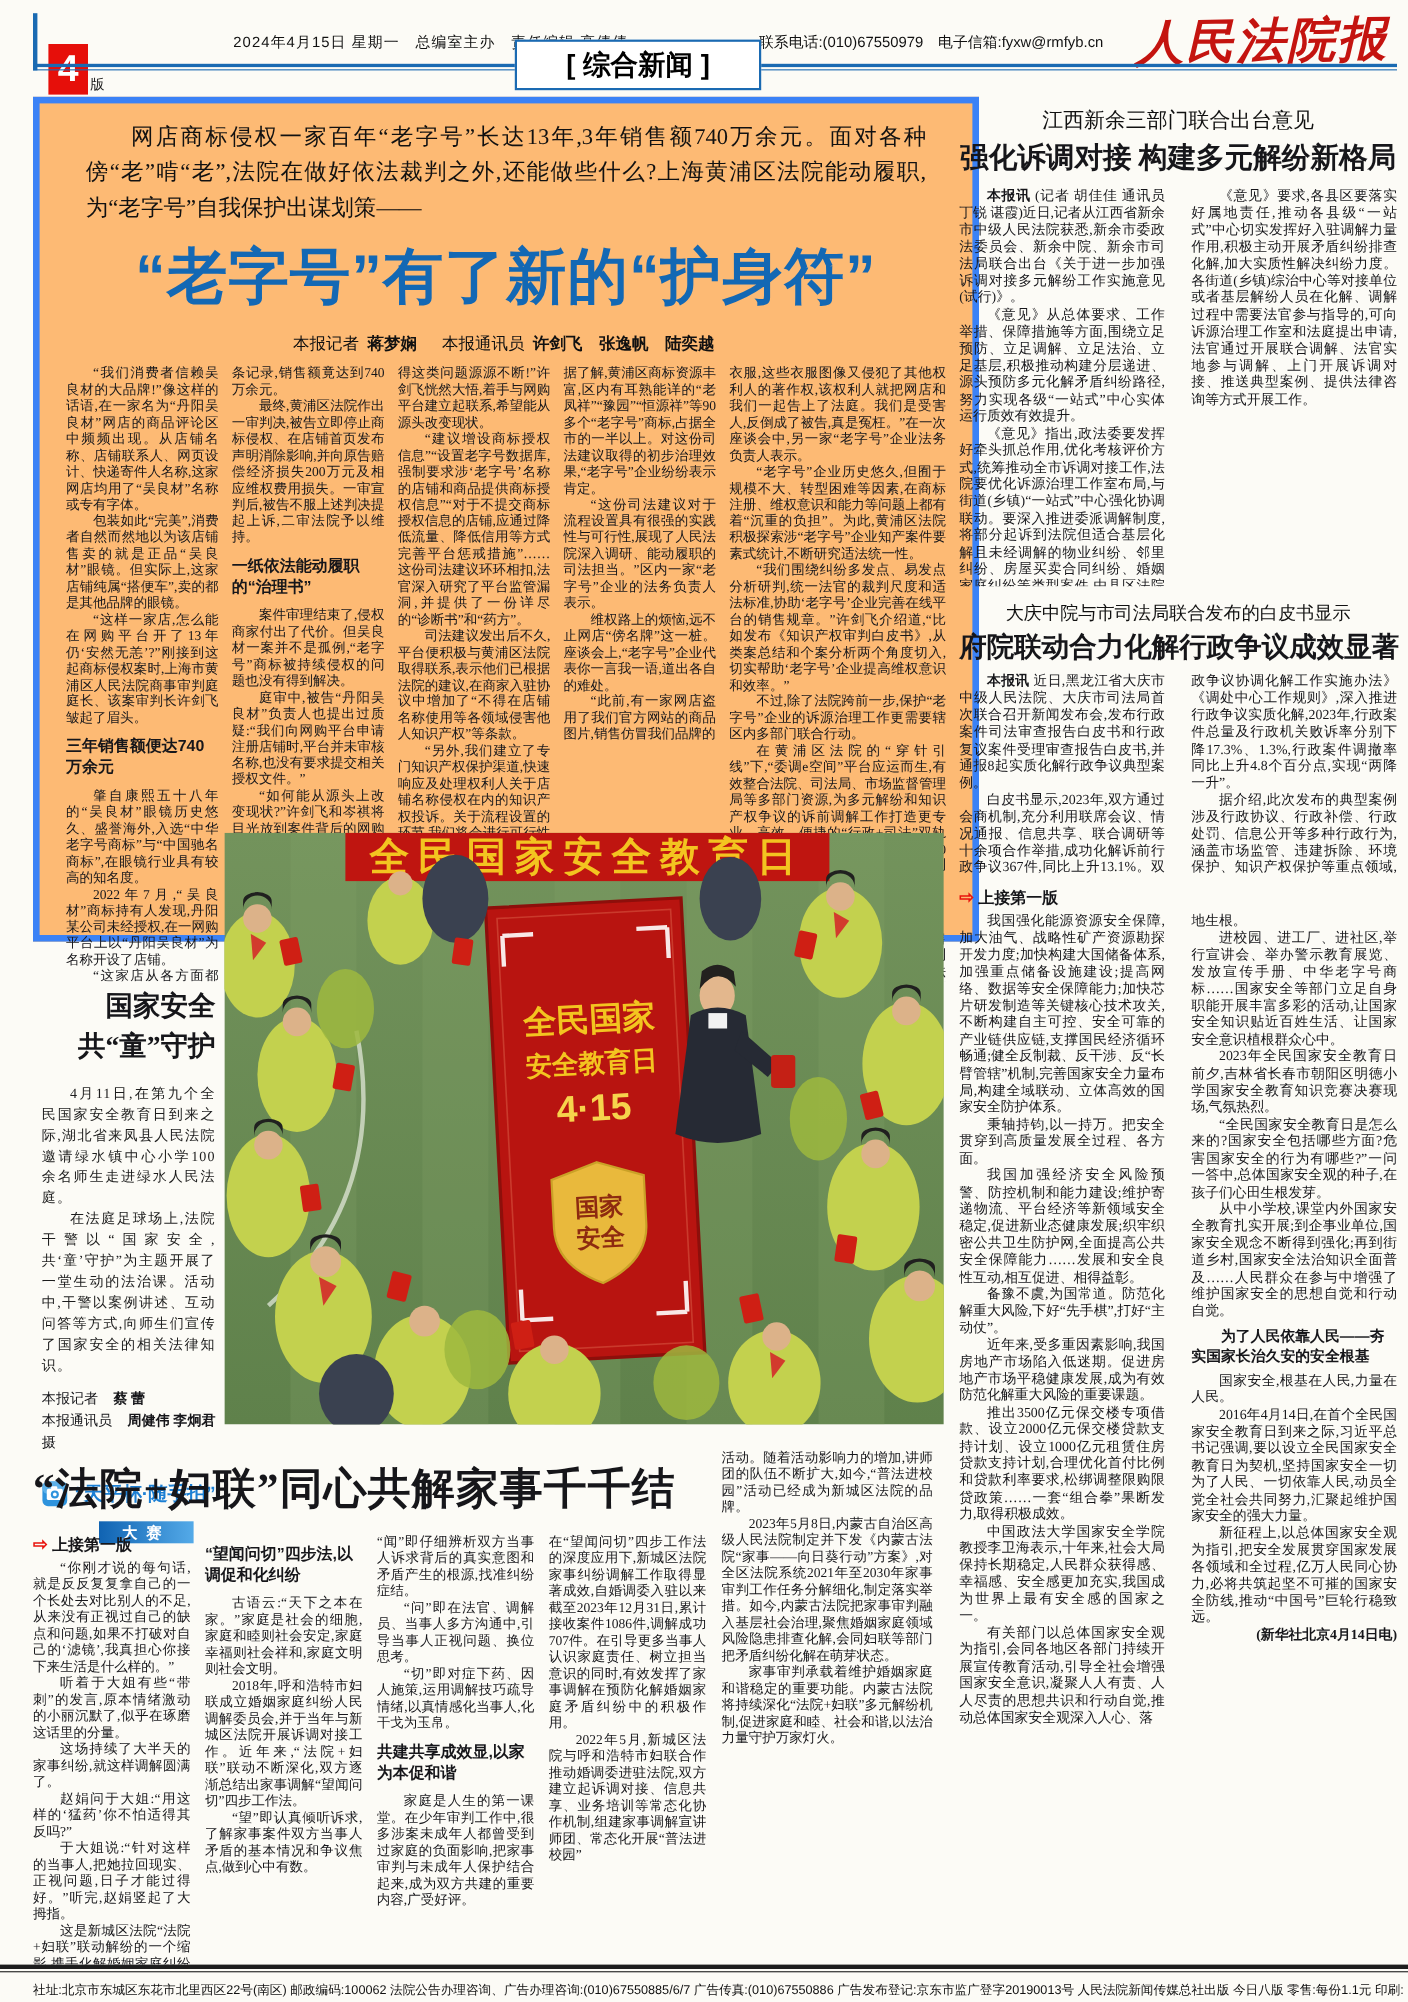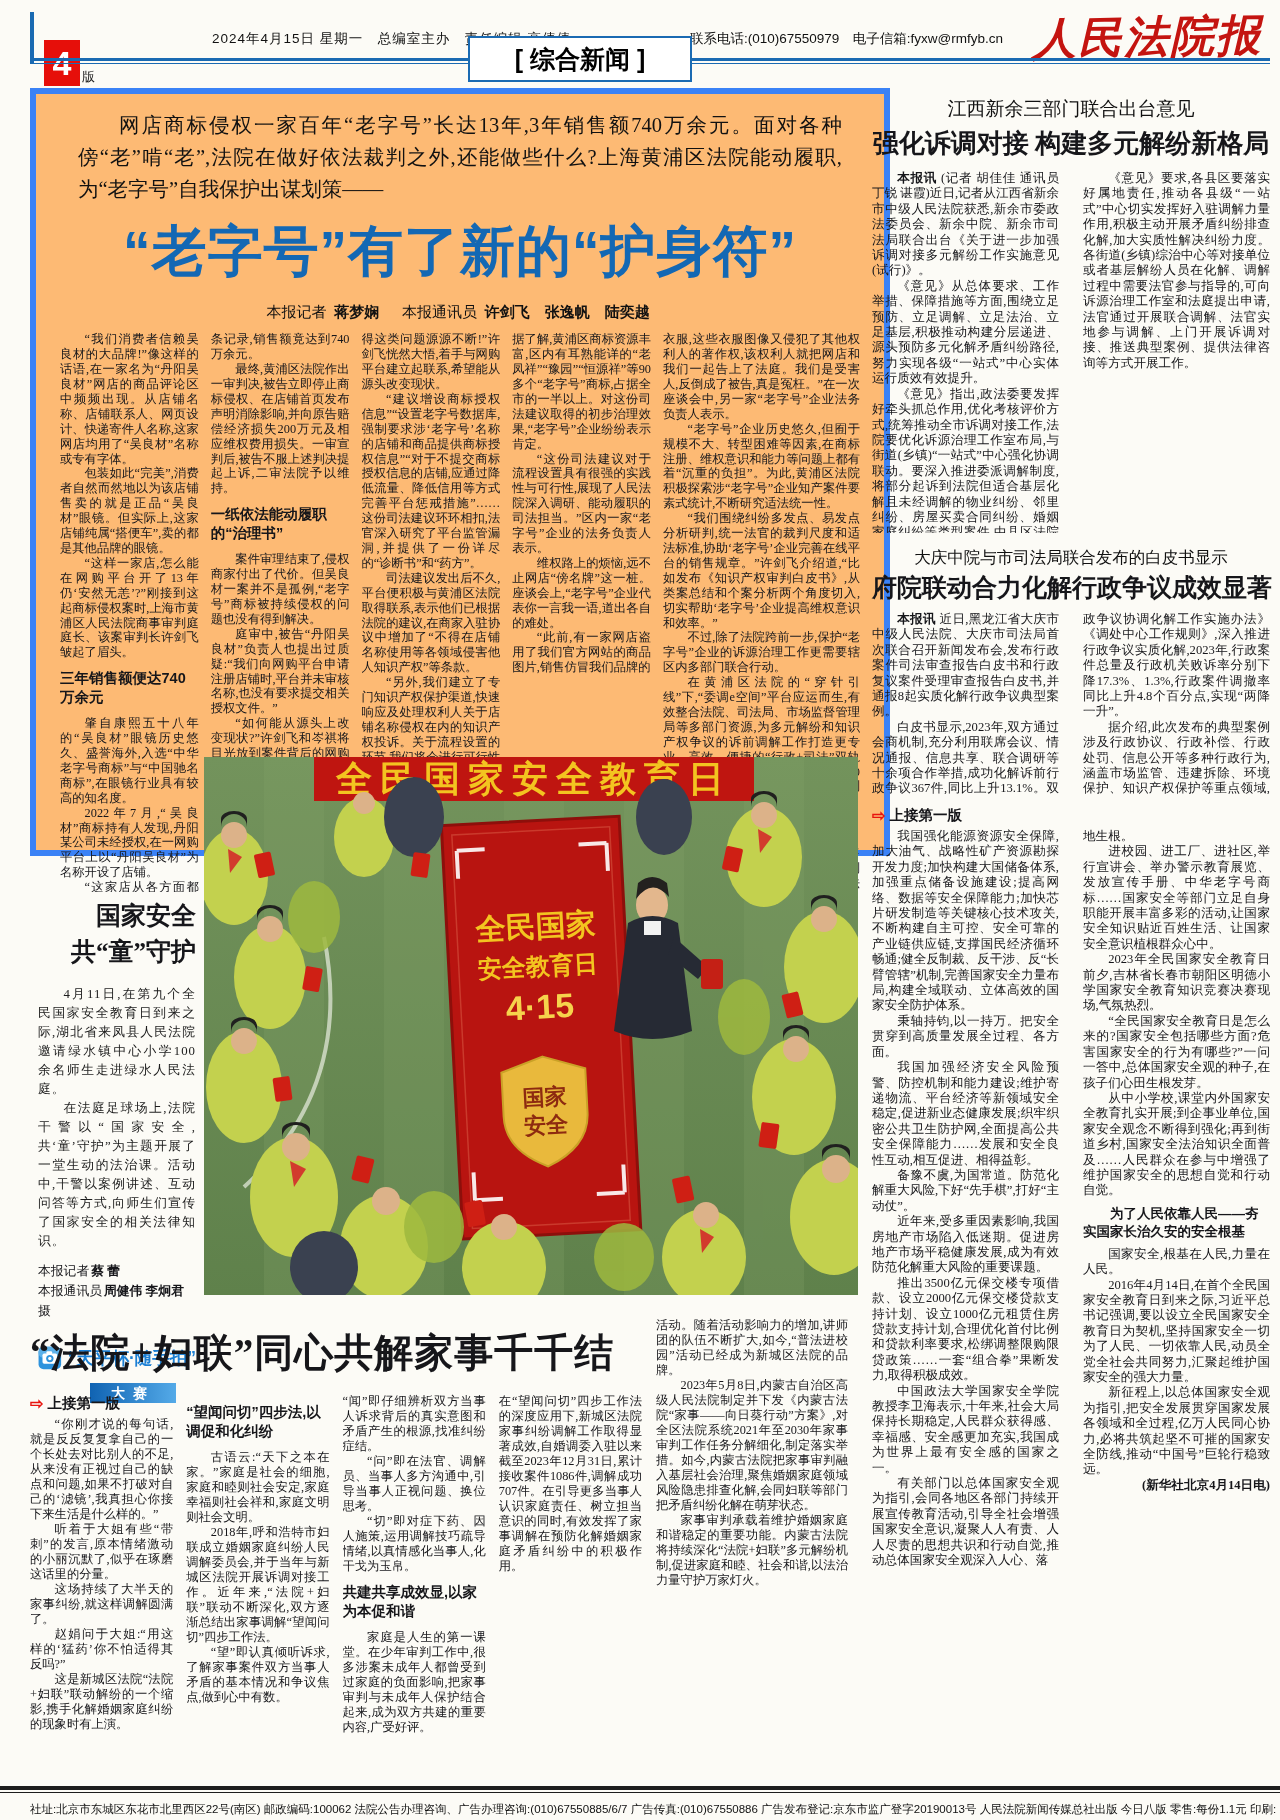--- a/index.html
+++ b/index.html
@@ -46,21 +46,21 @@
   .jump{display:flex;align-items:center;gap:4px;margin:12px 0 4px 0;}
   .jump .arr{color:#e8140e;font-size:16px;font-weight:bold;font-family:"Liberation Sans",sans-serif;}
   .jump .lbl{font-family:"Liberation Sans",sans-serif;font-weight:bold;font-size:14.5px;}
   .cont-cols{height:1004px;}
   .cont-cols .colblocks .colsub{font-size:13.5px;text-align:left;text-indent:2em;margin:6px 0;}
   
   .capblock{position:absolute;left:38px;top:872px;width:158px;}
   .cap-title{text-align:right;font-size:25px;font-weight:bold;line-height:1.45;margin:26px 0 14px 0;}
   .cap-text p{margin:0;font-size:12.8px;line-height:19px;text-align:justify;text-indent:2em;letter-spacing:1px;color:#1c1c1c;}
   .cap-credit{margin-top:10px;font-size:12.8px;line-height:20px;}
-  .cap-credit b{margin-left:2px;}
+  .cap-credit b{margin-left:14px;}
   .badge{margin-top:16px;position:relative;}
   .badge-row{display:flex;align-items:center;gap:6px;}
   .badge-title{color:#1b7fd4;font-family:"Liberation Sans",sans-serif;font-weight:bold;font-size:17.5px;white-space:nowrap;}
   .badge-sub{margin:4px 0 0 52px;width:86px;height:20px;background:linear-gradient(90deg,#1063b2,#54aae8);
              color:#fff;font-family:"Liberation Sans",sans-serif;font-weight:bold;font-size:14px;text-align:center;line-height:20px;letter-spacing:8px;}
   
   .photo{position:absolute;left:204px;top:757px;width:654px;height:538px;}
   
   .family{position:absolute;left:30px;top:1318px;width:828px;height:466px;}
   .fam-top{display:flex;gap:14px;}
@@ -360,38 +360,40 @@
           <div>
             <div class="jump" style="margin:0 0 4px 0;">
               <span class="arr">⇨</span>
               <span class="lbl">上接第一版</span>
             </div>
             <div class="colblocks">
                 <p>“你刚才说的每句话,就是反反复复拿自己的一个长处去对比别人的不足,从来没有正视过自己的缺点和问题,如果不打破对自己的‘滤镜’,我真担心你接下来生活是什么样的。”</p>
                 <p>听着于大姐有些“带刺”的发言,原本情绪激动的小丽沉默了,似乎在琢磨这话里的分量。</p>
                 <p>这场持续了大半天的家事纠纷,就这样调解圆满了。</p>
                 <p>赵娟问于大姐:“用这样的‘猛药’你不怕适得其反吗?”</p>
+                <p>于大姐说:“针对这样的当事人,把她拉回现实、正视问题,日子才能过得好。”听完,赵娟竖起了大拇指。</p>
                 <p>这是新城区法院“法院+妇联”联动解纷的一个缩影,携手化解婚姻家庭纠纷的现象时有上演。</p>
               </div>
           </div>
           <div class="colblocks">
               <div class="colsub">“望闻问切”四步法,以调促和化纠纷</div>
               <p>古语云:“天下之本在家。”家庭是社会的细胞,家庭和睦则社会安定,家庭幸福则社会祥和,家庭文明则社会文明。</p>
               <p>2018年,呼和浩特市妇联成立婚姻家庭纠纷人民调解委员会,并于当年与新城区法院开展诉调对接工作。近年来,“法院+妇联”联动不断深化,双方逐渐总结出家事调解“望闻问切”四步工作法。</p>
               <p>“望”即认真倾听诉求,了解家事案件双方当事人矛盾的基本情况和争议焦点,做到心中有数。</p>
             </div>
           <div class="colblocks">
               <p class="noind">“闻”即仔细辨析双方当事人诉求背后的真实意图和矛盾产生的根源,找准纠纷症结。</p>
               <p>“问”即在法官、调解员、当事人多方沟通中,引导当事人正视问题、换位思考。</p>
               <p>“切”即对症下药、因人施策,运用调解技巧疏导情绪,以真情感化当事人,化干戈为玉帛。</p>
               <div class="colsub">共建共享成效显,以家为本促和谐</div>
               <p>家庭是人生的第一课堂。在少年审判工作中,很多涉案未成年人都曾受到过家庭的负面影响,把家事审判与未成年人保护结合起来,成为双方共建的重要内容,广受好评。</p>
             </div>
           <div class="colblocks">
               <p class="noind">在“望闻问切”四步工作法的深度应用下,新城区法院家事纠纷调解工作取得显著成效,自婚调委入驻以来截至2023年12月31日,累计接收案件1086件,调解成功707件。在引导更多当事人认识家庭责任、树立担当意识的同时,有效发挥了家事调解在预防化解婚姻家庭矛盾纠纷中的积极作用。</p>
+              <p>2022年5月,新城区法院与呼和浩特市妇联合作推动婚调委进驻法院,双方建立起诉调对接、信息共享、业务培训等常态化协作机制,组建家事调解宣讲师团、常态化开展“普法进校园”</p>
             </div>
         </div>
       </div>
       <div class="fam-col5 colblocks">
           <p class="noind">活动。随着活动影响力的增加,讲师团的队伍不断扩大,如今,“普法进校园”活动已经成为新城区法院的品牌。</p>
           <p>2023年5月8日,内蒙古自治区高级人民法院制定并下发《内蒙古法院“家事——向日葵行动”方案》,对全区法院系统2021年至2030年家事审判工作任务分解细化,制定落实举措。如今,内蒙古法院把家事审判融入基层社会治理,聚焦婚姻家庭领域风险隐患排查化解,会同妇联等部门把矛盾纠纷化解在萌芽状态。</p>
           <p>家事审判承载着维护婚姻家庭和谐稳定的重要功能。内蒙古法院将持续深化“法院+妇联”多元解纷机制,促进家庭和睦、社会和谐,以法治力量守护万家灯火。</p>
         </div>
     </div>
   </section>

